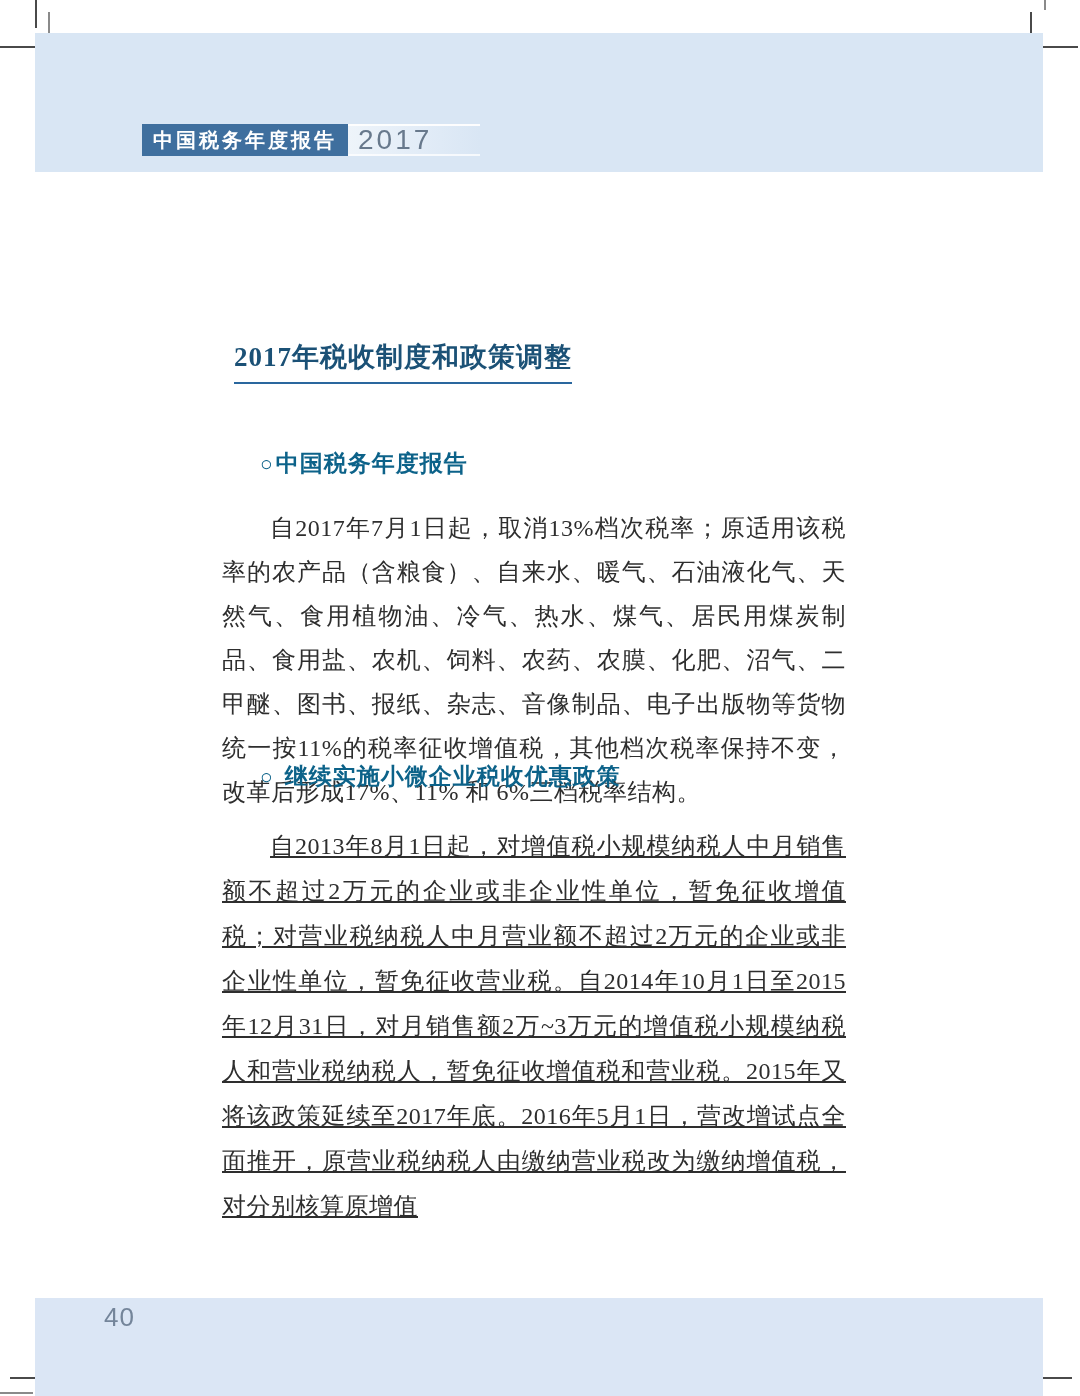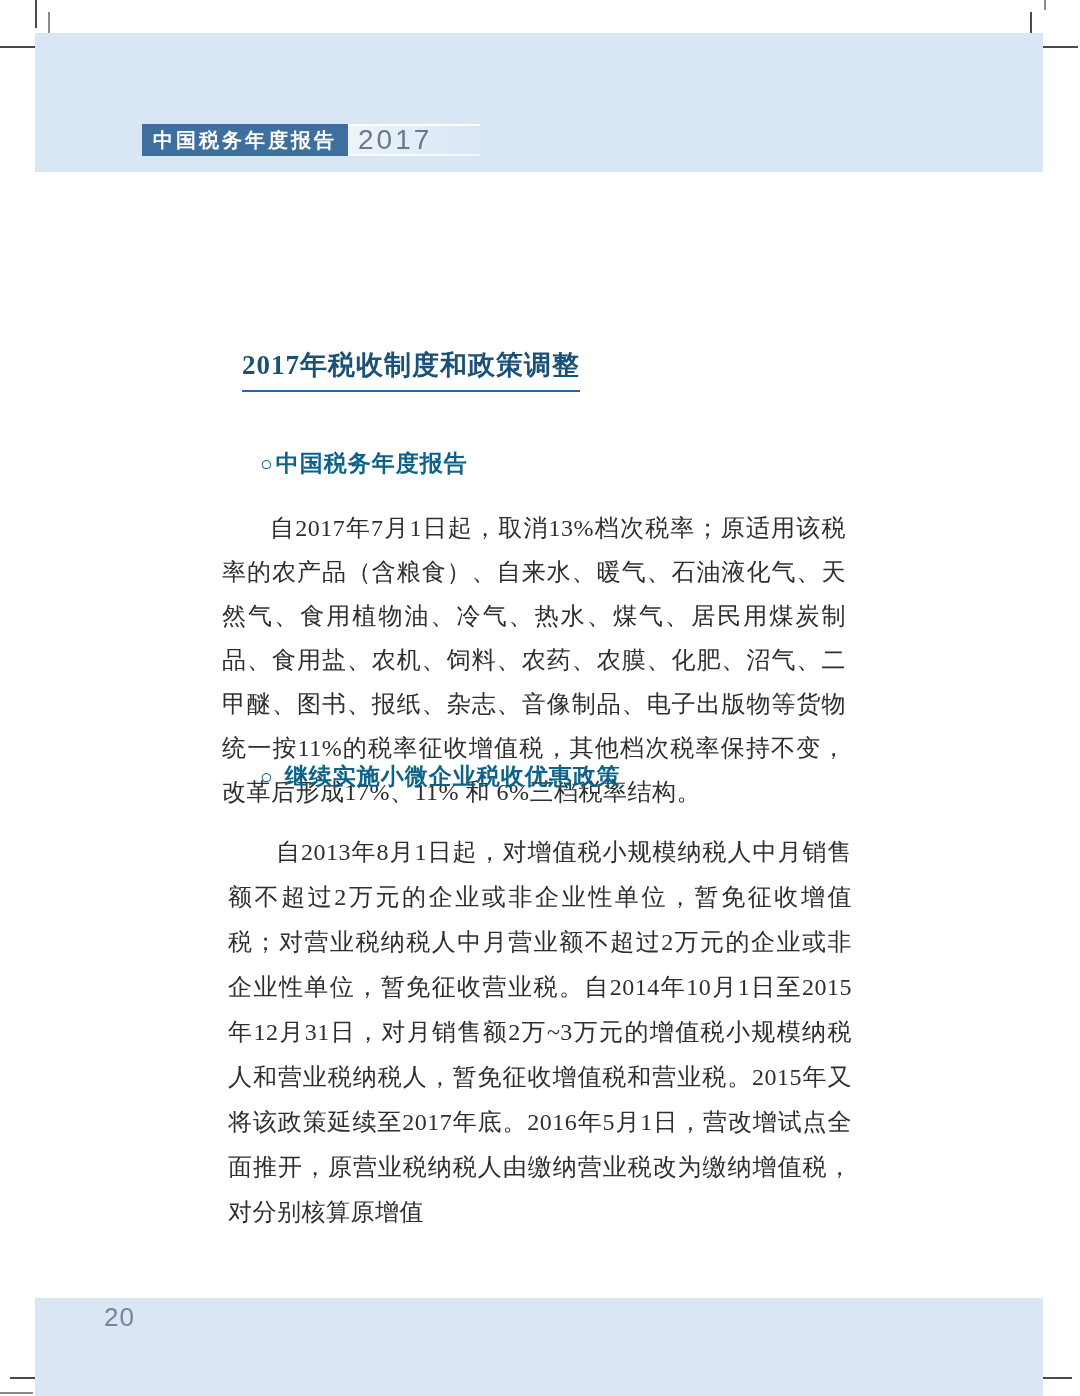--- a/index.html
+++ b/index.html
@@ -85,28 +85,28 @@
 
 <div class="crop" style="left:1043px;top:1377px;width:29px;height:2px;"></div>
 <div class="crop light" style="left:1031px;top:1390px;width:2px;height:6px;"></div>
 
 <div class="band-top"></div>
 <div class="logo-row">
   <div class="logo-box">中国税务年度报告</div>
   <div class="logo-year">2017</div>
 </div>
 
-<h1 class="doc-title" style="margin:16px;">2017年税收制度和政策调整</h1>
+<h1 class="doc-title" style="margin:8px;">2017年税收制度和政策调整</h1>
 
 <div class="section-heading sec1">
   <span class="bullet">○</span>
   <span>中国税务年度报告</span>
 </div>
 <p class="para para1" style="margin:0;">自2017年7月1日起，取消13%档次税率；原适用该税率的农产品（含粮食）、自来水、暖气、石油液化气、天然气、食用植物油、冷气、热水、煤气、居民用煤炭制品、食用盐、农机、饲料、农药、农膜、化肥、沼气、二甲醚、图书、报纸、杂志、音像制品、电子出版物等货物统一按11%的税率征收增值税，其他档次税率保持不变，改革后形成17%、11% 和 6%三档税率结构。</p>
 
 <div class="section-heading sec2">
   <span class="bullet">○</span>
   <span>继续实施小微企业税收优惠政策</span>
 </div>
-<p class="para para2" style="margin:6px;">自2013年8月1日起，对增值税小规模纳税人中月销售额不超过2万元的企业或非企业性单位，暂免征收增值税；对营业税纳税人中月营业额不超过2万元的企业或非企业性单位，暂免征收营业税。自2014年10月1日至2015年12月31日，对月销售额2万~3万元的增值税小规模纳税人和营业税纳税人，暂免征收增值税和营业税。2015年又将该政策延续至2017年底。2016年5月1日，营改增试点全面推开，原营业税纳税人由缴纳营业税改为缴纳增值税，对分别核算原增值</p>
+<p class="para para2" style="margin:0;text-decoration:underline;">自2013年8月1日起，对增值税小规模纳税人中月销售额不超过2万元的企业或非企业性单位，暂免征收增值税；对营业税纳税人中月营业额不超过2万元的企业或非企业性单位，暂免征收营业税。自2014年10月1日至2015年12月31日，对月销售额2万~3万元的增值税小规模纳税人和营业税纳税人，暂免征收增值税和营业税。2015年又将该政策延续至2017年底。2016年5月1日，营改增试点全面推开，原营业税纳税人由缴纳营业税改为缴纳增值税，对分别核算原增值</p>
 
 <div class="band-bottom"></div>
-<div class="page-number">20</div>
+<div class="page-number">40</div>
 
 </body></html>

